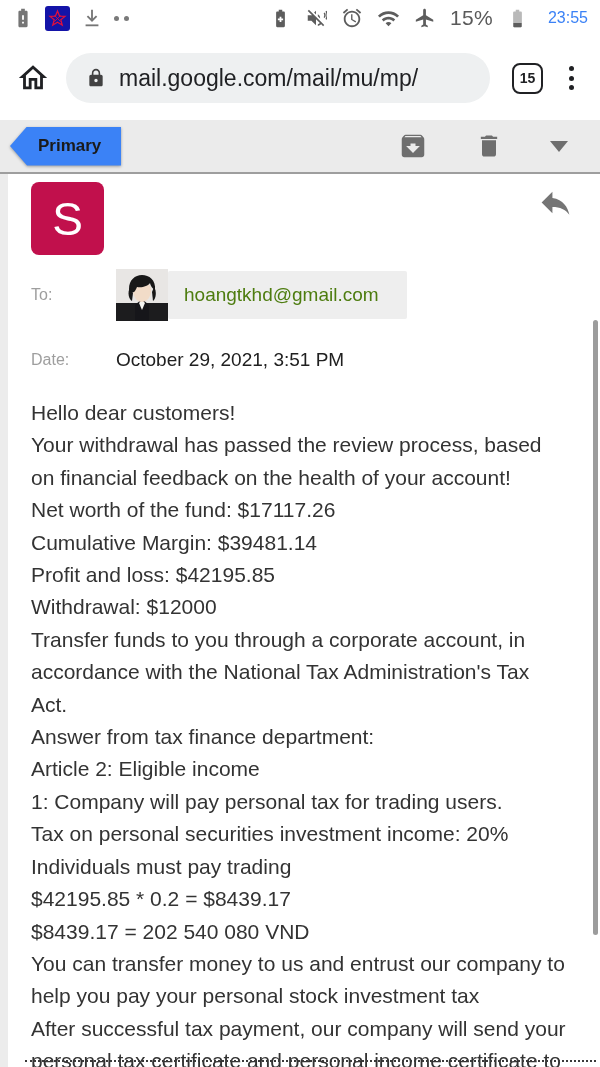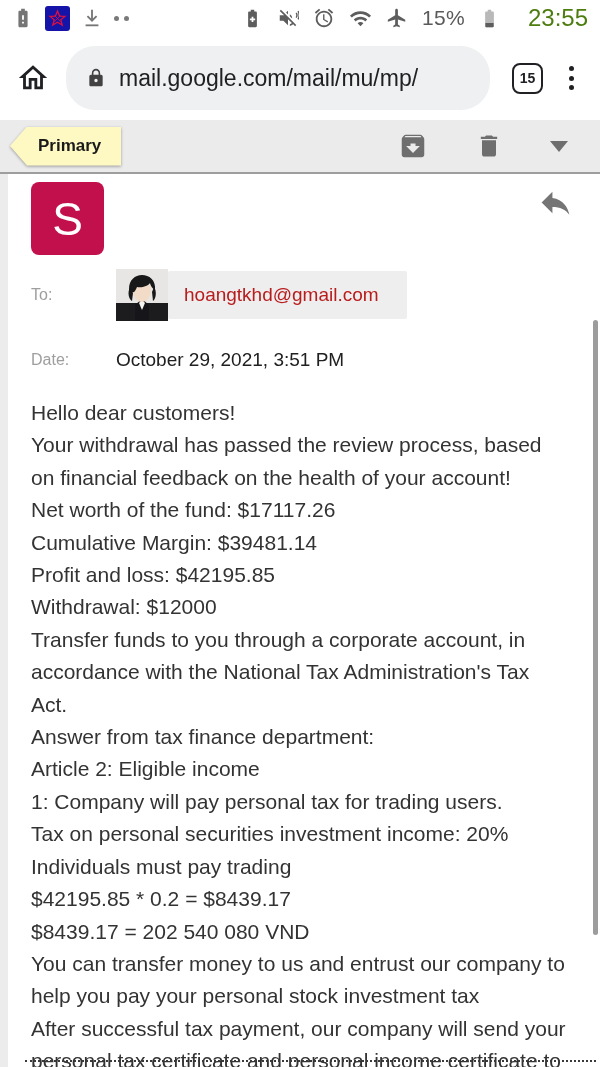--- a/index.html
+++ b/index.html
@@ -5,58 +5,58 @@
   * { margin:0; padding:0; box-sizing:border-box; }
   html,body { background:#fff; }
   body { font-family:"Liberation Sans","DejaVu Sans",sans-serif; }
   .screen { position:relative; width:600px; height:1067px; background:#fff; overflow:hidden; }
 
   
   .status-bar { height:36px; background:#fff; display:flex; align-items:center; padding:0 12px; }
   .sb-left { display:flex; align-items:center; gap:11px; }
   .sb-right { margin-left:auto; display:flex; align-items:center; gap:14px; }
   .sb-text { font-size:21px; color:#5a5a5a; letter-spacing:.3px; }
-  .sb-time { font-size:24px; color:#4d7c0f; margin-left:14px; }
+  .sb-time { font-size:16px; color:#3b82f6; margin-left:6px; }
   .app-ic { width:25px; height:25px; background:#1414a8; border-radius:3px; display:flex; align-items:center; justify-content:center; }
   .dots2 { display:flex; gap:5px; }
   .dots2 i { width:5px; height:5px; border-radius:50%; background:#7a7a7a; display:block; }
 
   
   .chrome-bar { height:84px; background:#fff; display:flex; align-items:center; padding:0 16px; }
-  .url-pill { flex:1; height:64px; margin:0 16px; background:#eef0f1; border-radius:29px; display:flex; align-items:center; padding:0 20px; gap:13px; min-width:0; }
+  .url-pill { flex:1; height:50px; margin:0 16px; background:#eef0f1; border-radius:29px; display:flex; align-items:center; padding:0 20px; gap:13px; min-width:0; }
   .url-text { font-size:23px; color:#202124; white-space:nowrap; overflow:hidden; }
   .tab-counter { width:31px; height:31px; border:2.5px solid #202124; border-radius:8px; display:flex; align-items:center; justify-content:center; font-size:14px; font-weight:bold; color:#202124; margin:0 6px; }
   .menu-dots { display:flex; flex-direction:column; gap:4.5px; padding:6px 10px; margin-left:10px; }
   .menu-dots i { width:5px; height:5px; border-radius:50%; background:#202124; display:block; }
 
   
   .gmail-toolbar { height:52px; background:#ebebeb; display:flex; align-items:center; padding:0 10px; }
   .chip-wrap { filter:drop-shadow(0 1px 1.5px rgba(0,0,0,.35)); }
-  .primary-chip { background:#fef9c3; clip-path:polygon(17px 0, 100% 0, 100% 100%, 17px 100%, 0 50%); padding:9px 20px 10px 28px; font-size:17px; font-weight:bold; color:#1a1a1a; }
+  .primary-chip { background:#3b82f6; clip-path:polygon(17px 0, 100% 0, 100% 100%, 17px 100%, 0 50%); padding:9px 20px 10px 28px; font-size:17px; font-weight:bold; color:#1a1a1a; }
   .gt-icons { margin-left:auto; display:flex; align-items:center; gap:47px; padding-right:22px; }
   .caret-down { width:0; height:0; border-left:9px solid transparent; border-right:9px solid transparent; border-top:11px solid #6e6e6e; }
 
   
   .content { position:relative; height:895px; background:#ececec; border-top:2px solid #9e9e9e; }
   .card { margin-left:8px; height:100%; background:#fff; padding:8px 26px 0 23px; }
 
   .email-header { display:flex; }
   .avatar { width:73px; height:73px; border-radius:8px; background:#c1104c; color:#fff; font-size:46px; display:flex; align-items:center; justify-content:center; margin-right:12px; flex:0 0 auto; }
   .hdr-text { padding-top:1px; min-width:0; }
   .hdr-title { font-size:20px; font-weight:bold; color:#161616; white-space:nowrap; margin-bottom:5px; }
   .hdr-from { font-size:18px; color:#757575; margin-bottom:6px; }
   .hdr-link { font-size:18px; color:#1a73e8; cursor:pointer; }
   .reply-btn { margin-left:auto; padding-top:2px; flex:0 0 auto; }
 
   .row { display:flex; align-items:center; }
   .to-row { margin-top:14px; }
   .row-label { width:85px; font-size:16px; color:#9e9e9e; flex:0 0 auto; }
   .to-group { display:flex; align-items:center; }
   .to-avatar { width:52px; height:52px; flex:0 0 auto; }
-  .to-chip { background:#eeeeee; height:48px; display:flex; align-items:center; padding:0 28px 0 16px; font-size:19px; color:#b91c1c; border-radius:2px; }
+  .to-chip { background:#eeeeee; height:48px; display:flex; align-items:center; padding:0 28px 0 16px; font-size:19px; color:#4d7c0f; border-radius:2px; }
   .date-row { margin-top:28px; }
   .date-value { font-size:19px; color:#202020; }
 
   .email-body { margin-top:26px; width:537px; }
   .email-body p { font-size:21px; line-height:32.4px; color:#333; }
 
   .dotted-rule { position:absolute; left:25px; right:4px; bottom:5px; border-top:2.5px dotted #3a3a3a; }
 
   .scroll-thumb { position:absolute; left:593px; top:320px; width:5px; height:615px; background:#9c9c9c; border-radius:3px; }
 

